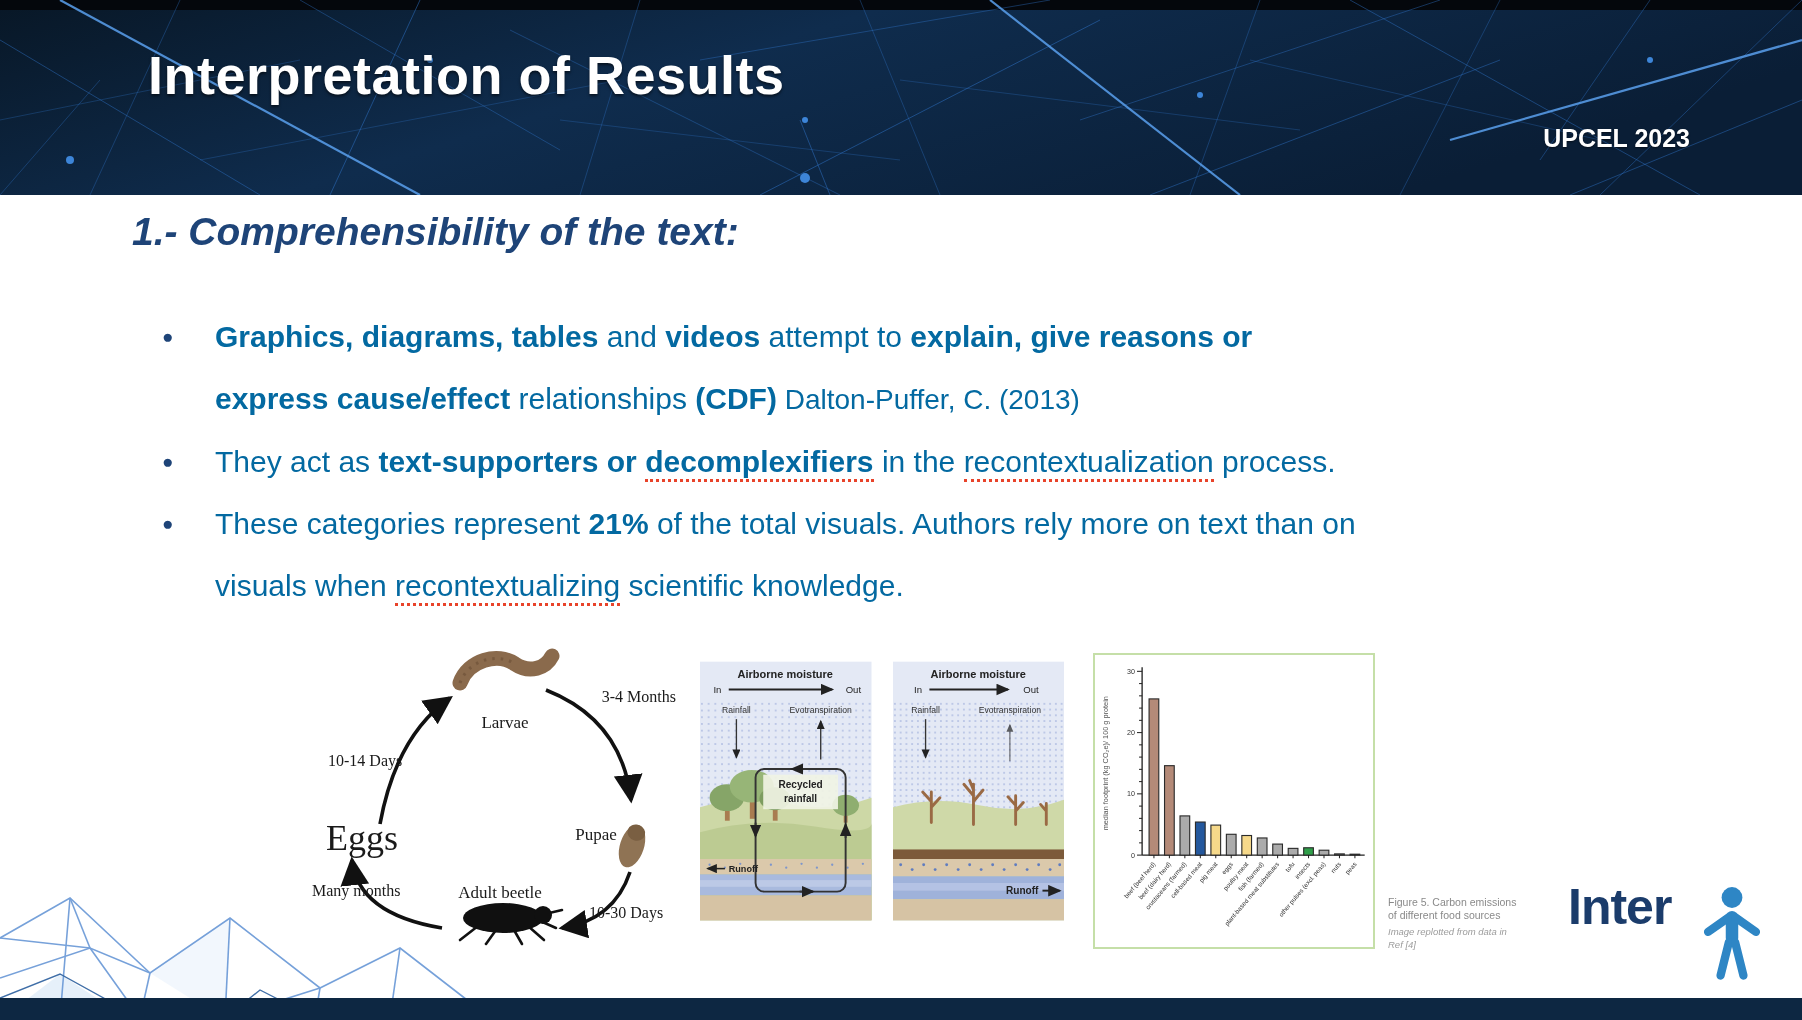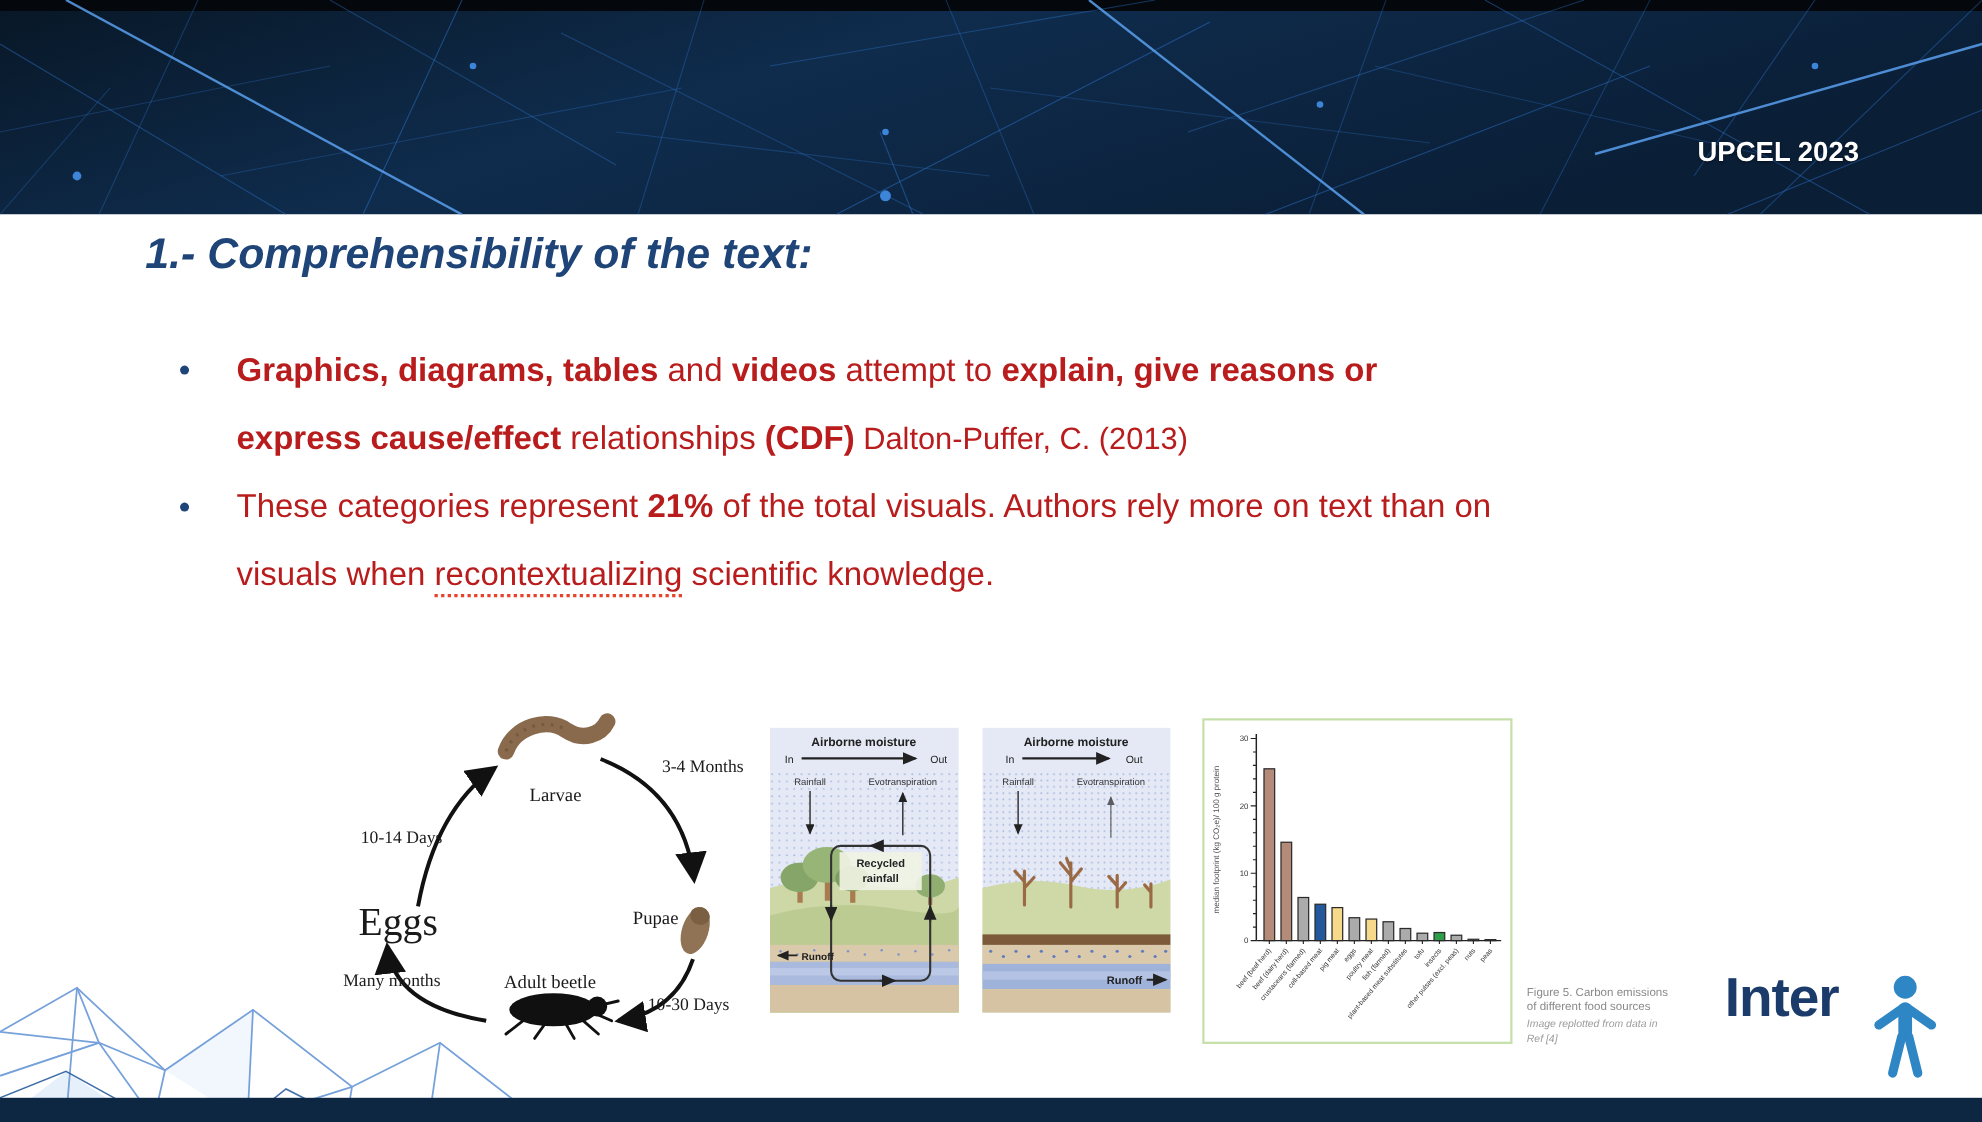--- a/index.html
+++ b/index.html
@@ -10,21 +10,21 @@
   .header{position:absolute;left:0;top:0;width:1802px;height:195px;}
   .header svg{position:absolute;left:0;top:0;}
   .title{position:absolute;left:148px;top:44px;color:#ffffff;font-size:54px;font-weight:bold;
          letter-spacing:0.5px;text-shadow:0 2px 3px rgba(0,0,0,.55);}
   .badge{position:absolute;right:112px;top:124px;color:#ffffff;font-size:25px;font-weight:bold;
          text-shadow:0 1px 2px rgba(0,0,0,.5);}
 
   
   .heading{position:absolute;left:132px;top:210px;color:#1e4478;font-size:39px;font-weight:bold;font-style:italic;}
   .bullets{position:absolute;left:160px;top:306px;width:1480px;margin:0;padding:0;list-style:none;
-           color:#b91c1c;font-size:30px;}
+           color:#0369a1;font-size:30px;}
   .bullets li{position:relative;padding-left:55px;line-height:62px;}
   .bullets li::before{content:"●";position:absolute;left:2px;top:0;font-size:19px;line-height:62px;color:#1e4478;}
   .b{font-weight:bold;}
   .sm{font-size:28px;}
   .sq{border-bottom:3.5px dotted #e8432a;padding-bottom:1px;}
 
   
   .lifecycle{position:absolute;left:300px;top:628px;width:380px;height:318px;}
   .watercycle{position:absolute;left:700px;top:656px;width:364px;height:270px;display:flex;gap:21px;}
   .wpanel{width:179px;height:270px;}
@@ -93,26 +93,28 @@
       </g>
       <g fill="#3d85d8">
         <circle cx="70" cy="160" r="4"></circle>
         <circle cx="805" cy="178" r="5"></circle>
         <circle cx="805" cy="120" r="3"></circle>
         <circle cx="1200" cy="95" r="3"></circle>
         <circle cx="430" cy="60" r="3"></circle>
         <circle cx="1650" cy="60" r="3"></circle>
       </g>
     </svg>
+    <div class="title">Interpretation of Results</div>
     <div class="badge">UPCEL 2023</div>
   </div>
 
   <div class="heading">1.- Comprehensibility of the text:</div>
   <ul class="bullets">
       <li><span class="b">Graphics, diagrams, tables</span><span> and </span><span class="b">videos</span><span> attempt to </span><span class="b">explain, give reasons or</span><br><span class="b">express cause/effect</span><span> relationships </span><span class="b">(CDF)</span><span class="sm"> Dalton-Puffer, C. (2013)</span></li>
+      <li><span>They act as </span><span class="b">text-supporters or </span><span class="b sq">decomplexifiers</span><span> in the </span><span class="sq">recontextualization</span><span> process.</span></li>
       <li><span>These categories represent </span><span class="b">21%</span><span> of the total visuals. Authors rely more on text than on</span><br><span>visuals when </span><span class="sq">recontextualizing</span><span> scientific knowledge.</span></li>
     </ul>
 
   <svg class="lifecycle" viewBox="0 0 380 318">
     <defs>
       <marker id="ah" markerWidth="9" markerHeight="9" refX="7" refY="4" orient="auto">
         <path d="M0,0 L8,4 L0,8 Z" fill="#111"></path>
       </marker>
     </defs>
 

